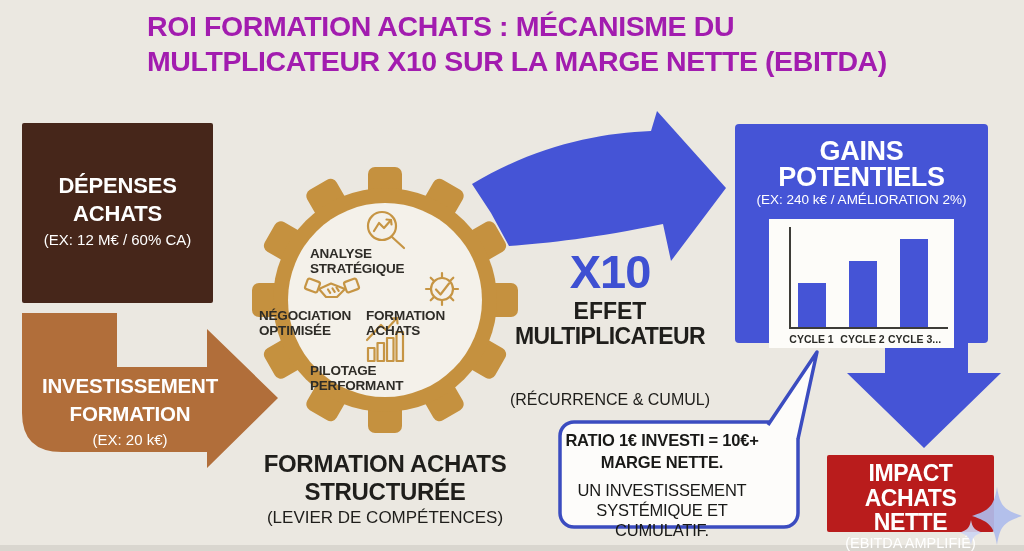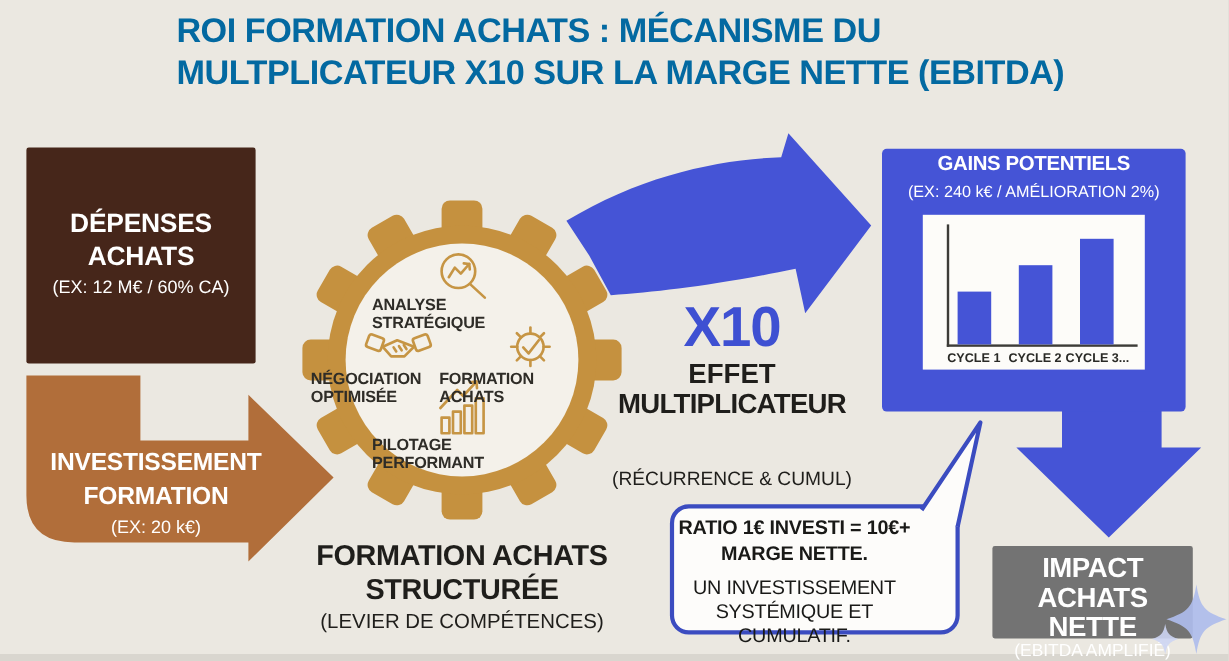--- a/index.html
+++ b/index.html
@@ -5,21 +5,21 @@
   html,body{margin:0;padding:0;background:#d6d3cc;}
   .canvas{
     position:relative;width:1024px;height:551px;overflow:hidden;
     background:#ebe8e1;font-family:"Liberation Sans",sans-serif;
     -webkit-font-smoothing:antialiased;
   }
   .abs{position:absolute;}
   svg{display:block;}
   
   .title{
-    left:147px;top:9px;width:820px;color:#0369a1;
+    left:147px;top:9px;width:820px;color:#a21caf;
     font-size:28.5px;font-weight:bold;line-height:35px;letter-spacing:-0.4px;
   }
   
   .depenses-box{
     left:22px;top:123px;width:191px;height:180px;background:#46261a;border-radius:2px;
   }
   .depenses-text{left:22px;top:172px;width:191px;text-align:center;color:#fff;}
   .big-line{font-size:22px;font-weight:bold;line-height:28px;letter-spacing:-0.2px;}
   .sub-line{font-size:15px;line-height:24px;}
   
@@ -38,32 +38,32 @@
   .formation-caption .l{font-size:24px;font-weight:bold;line-height:28px;letter-spacing:-0.3px;}
   .formation-caption .s{font-size:17px;line-height:24px;}
   
   .multiplier{left:505px;top:245px;width:210px;text-align:center;color:#1f1e1b;}
   .multiplier .x10{font-size:47px;font-weight:bold;line-height:53px;color:#3e50d2;letter-spacing:-1px;}
   .multiplier .l1{font-size:23px;font-weight:bold;line-height:26px;}
   .multiplier .l2{font-size:23px;font-weight:bold;line-height:24px;letter-spacing:-0.6px;}
   .multiplier .s{font-size:16px;line-height:23px;margin-top:40px;}
   
   .gains-box{left:735px;top:124px;width:253px;height:219px;background:#4554d6;border-radius:4px;color:#fff;text-align:center;}
-  .gains-title{font-size:17px;font-weight:bold;line-height:26px;letter-spacing:-0.3px;}
+  .gains-title{font-size:27px;font-weight:bold;line-height:26px;padding-top:14px;letter-spacing:-0.3px;}
   .gains-sub{font-size:13.5px;line-height:19px;}
   .chart-panel{position:relative;width:185px;height:129px;background:#fdfcf9;margin:10px auto 0 auto;}
   .y-axis{position:absolute;left:20px;top:8px;bottom:19px;width:2px;background:#3d3c38;}
   .x-axis{position:absolute;left:20px;right:6px;bottom:19px;height:2px;background:#3d3c38;}
   .bars-row{position:absolute;left:17px;bottom:21px;display:flex;align-items:flex-end;}
   .bar-cell{width:51px;display:flex;justify-content:center;align-items:flex-end;}
   .bar{width:28px;background:#4554d6;}
   .labels-row{position:absolute;left:17px;bottom:3px;display:flex;}
   .labels-row span{width:51px;font-size:10.5px;font-weight:bold;color:#2a2a26;white-space:nowrap;text-align:center;}
   
-  .impact-box{left:827px;top:455px;width:167px;height:77px;background:#737373;border-radius:2px;color:#fff;text-align:center;}
+  .impact-box{left:827px;top:455px;width:167px;height:77px;background:#b91c1c;border-radius:2px;color:#fff;text-align:center;}
   .impact-box .l{font-size:23px;font-weight:bold;line-height:24.5px;letter-spacing:-0.4px;}
   .impact-box .s{font-size:14.5px;line-height:17px;}
   .impact-pad{padding-top:6px;}
   
   .bubble-text{left:562px;top:430px;width:200px;text-align:center;color:#191917;}
   .bubble-text .b{font-size:16.5px;font-weight:bold;line-height:21.5px;letter-spacing:-0.2px;}
   .bubble-text .r{font-size:16.5px;line-height:20px;letter-spacing:-0.2px;}
   .bubble-gap{height:7px;}
   .bottom-strip{left:0;bottom:0;width:1024px;height:6px;background:#d9d6cf;}
   .z1{z-index:1}.z2{z-index:2}.z3{z-index:3}.z4{z-index:4}

